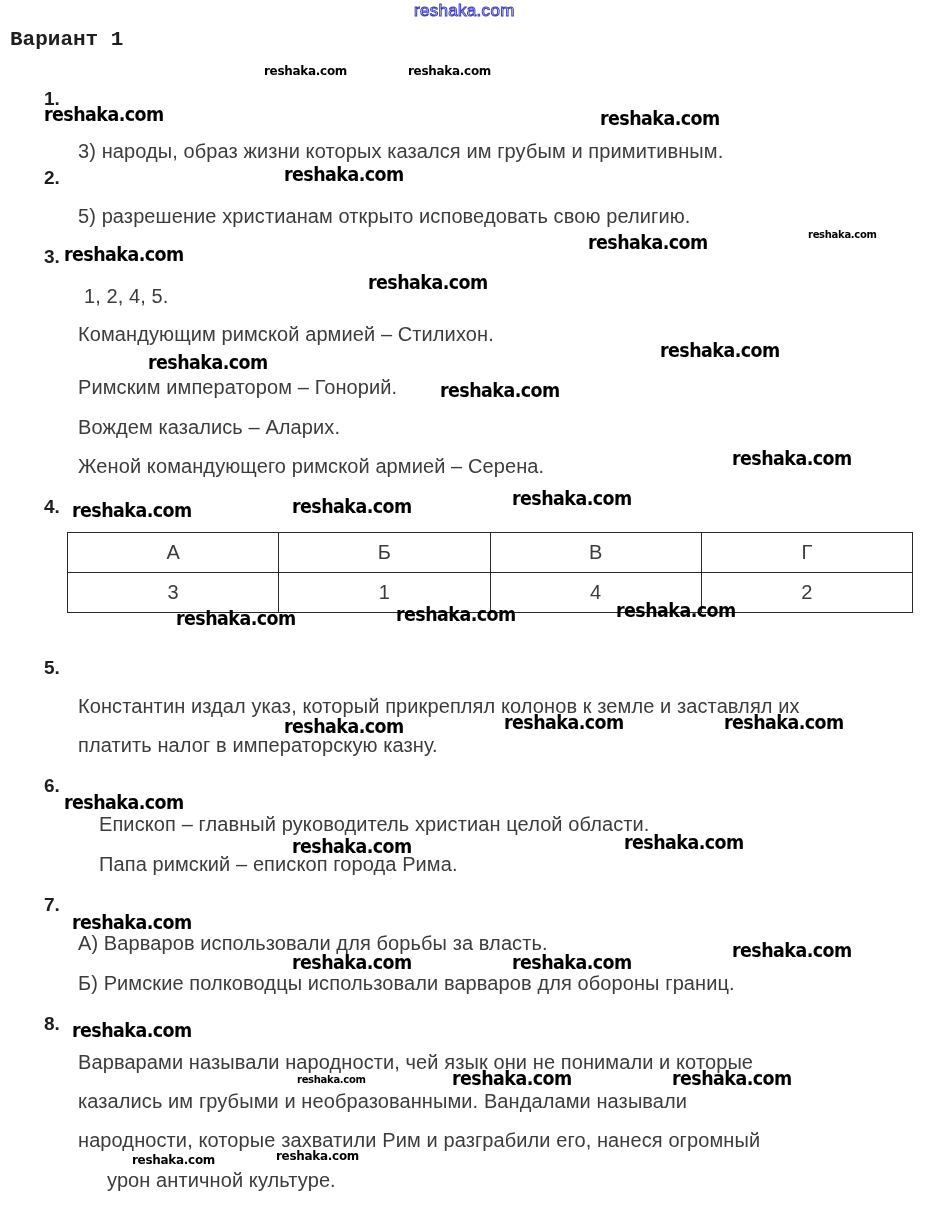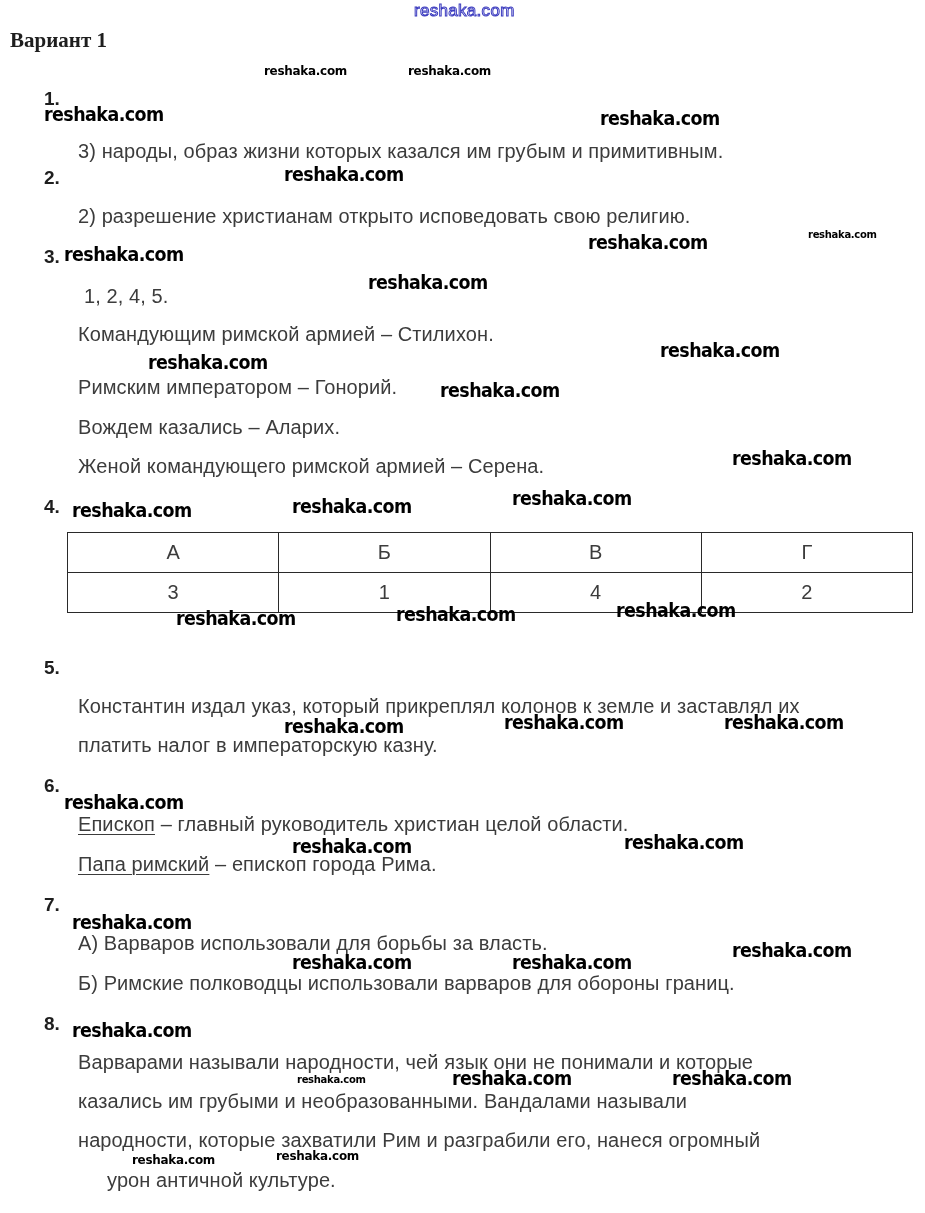--- a/index.html
+++ b/index.html
@@ -10,36 +10,36 @@
   body {
     width: 925px;
     height: 1213px;
     position: relative;
     overflow: hidden;
     font-family: "Liberation Sans", "DejaVu Sans", sans-serif;
     color: #3a3a3a;
   }
   .abs { position: absolute; white-space: nowrap; }
   .title {
-    font-family: Liberation Serif, serif;
+    font-family: Liberation Mono, monospace;
     font-weight: bold;
     font-size: 21px;
     color: #1e1e1e;
   }
   .qnum {
     font-weight: bold;
     font-size: 19px;
     color: #1e1e1e;
   }
   .answer {
     font-size: 20px;
     color: #3c3c3c;
     letter-spacing: 0.1px;
   }
-  .u { text-decoration: underline; text-underline-offset: 3px; text-decoration-thickness: 1px; }
+  .u { text-underline-offset: 3px; text-decoration-thickness: 1px; margin-left: 21px; }
   .wm {
     font-family: "DejaVu Sans", "Liberation Sans", sans-serif;
     font-weight: bold;
     color: #000000;
     font-size: 19px;
     letter-spacing: -0.6px;
     transform: scaleX(0.92);
     transform-origin: left top;
   }
   .wm-sm {
@@ -87,21 +87,21 @@
 <body>
 
 <div class="abs wm-top" style="left:414px; top:1px;">reshaka.com</div>
 
 <div class="abs title" style="left:10px; top:28px;">Вариант 1</div>
 
 <div class="abs qnum" style="left:44px; top:88px;">1.</div>
 <div class="abs answer" style="left:78px; top:140px;text-align:center;">3) народы, образ жизни которых казался им грубым и примитивным.</div>
 
 <div class="abs qnum" style="left:44px; top:167px;">2.</div>
-<div class="abs answer" style="left:78px; top:205px;">2) разрешение христианам открыто исповедовать свою религию.</div>
+<div class="abs answer" style="left:78px; top:205px;">5) разрешение христианам открыто исповедовать свою религию.</div>
 
 <div class="abs qnum" style="left:44px; top:246px;">3.</div>
 <div class="abs answer" style="left:84px; top:285px;">1, 2, 4, 5.</div>
 <div class="abs answer" style="left:78px; top:323px;">Командующим римской армией – Стилихон.</div>
 <div class="abs answer" style="left:78px; top:376px;">Римским императором – Гонорий.</div>
 <div class="abs answer" style="left:78px; top:416px;">Вождем казались – Аларих.</div>
 <div class="abs answer" style="left:78px; top:455px;">Женой командующего римской армией – Серена.</div>
 
 <div class="abs qnum" style="left:44px; top:496px;">4.</div>
 <table class="match">

